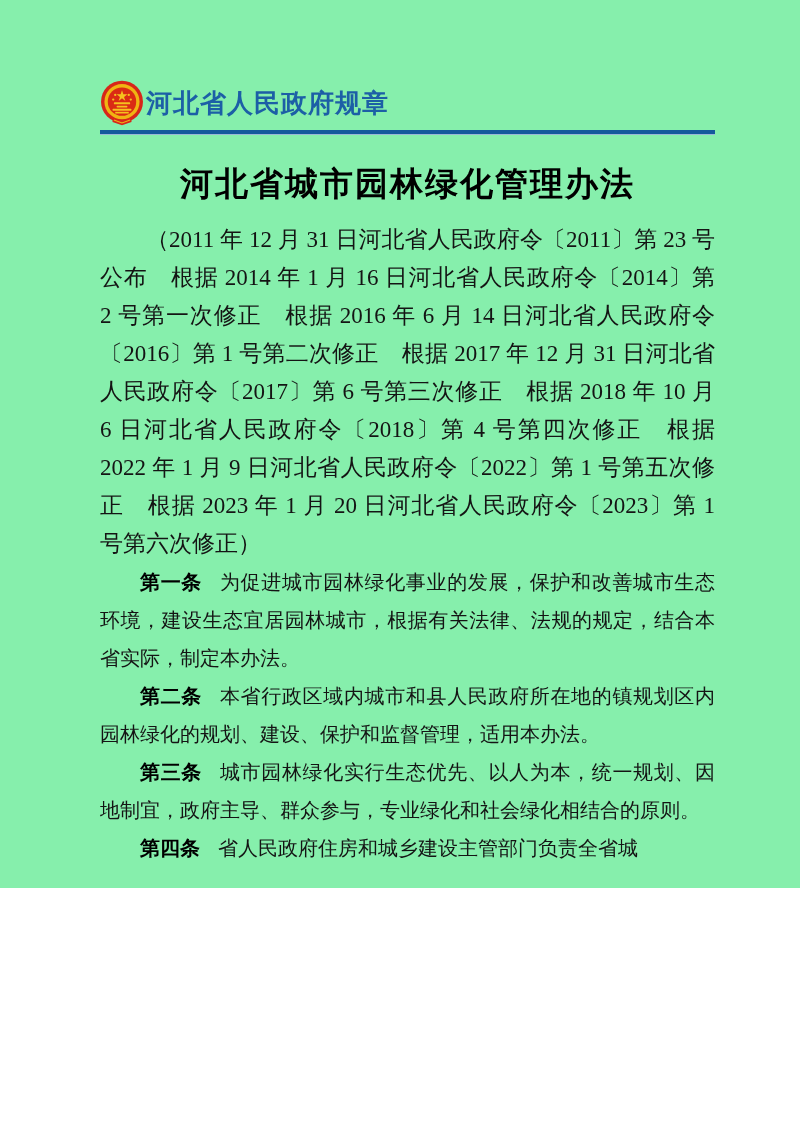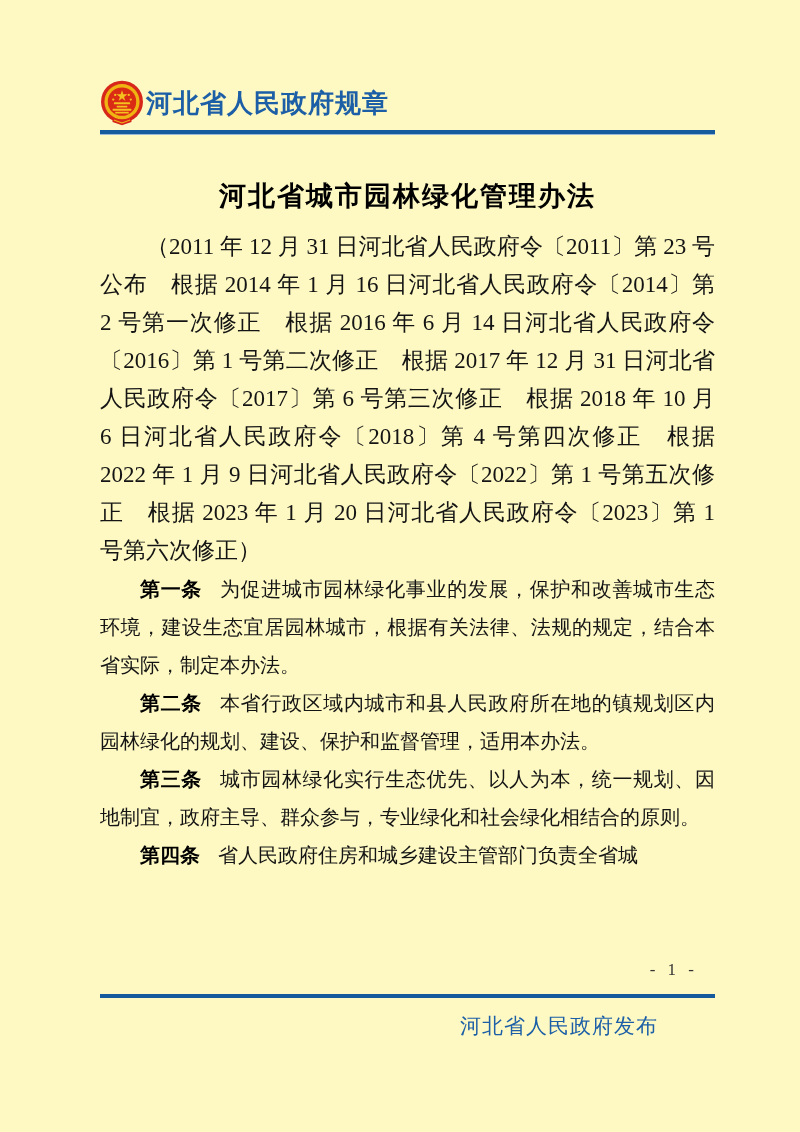--- a/index.html
+++ b/index.html
@@ -3,23 +3,23 @@
 <meta charset="utf-8">
 <style>
   html, body {
     margin: 0;
     padding: 0;
     background: #ffffff;
   }
   .page {
     position: relative;
     width: 800px;
-    height: 1132px;
+    height: 888px;
     margin: 0 auto;
-    background: #fef9c3;
+    background: #86efac;
     overflow: hidden;
     font-family: "Liberation Serif", serif;
     color: #111111;
   }
   
   .gov-header {
     position: absolute;
     top: 80px;
     left: 100px;
     right: 85px;
@@ -50,25 +50,25 @@
     border-bottom: 1px solid #9bb9d6;
   }
   
   .doc-body {
     position: absolute;
     top: 162px;
     left: 100px;
     width: 615px;
   }
   .doc-title {
-    margin: 16px 0 14px 0;
+    margin: 0 0 14px 0;
     text-align: center;
     font-family: "Liberation Sans", sans-serif;
     font-weight: 700;
-    font-size: 27px;
+    font-size: 33px;
     letter-spacing: 2px;
     color: #000000;
   }
   .preamble {
     margin: 0;
     font-size: 23px;
     line-height: 38px;
     text-align: justify;
     text-indent: 2em;
     font-family: "Liberation Serif", serif;

